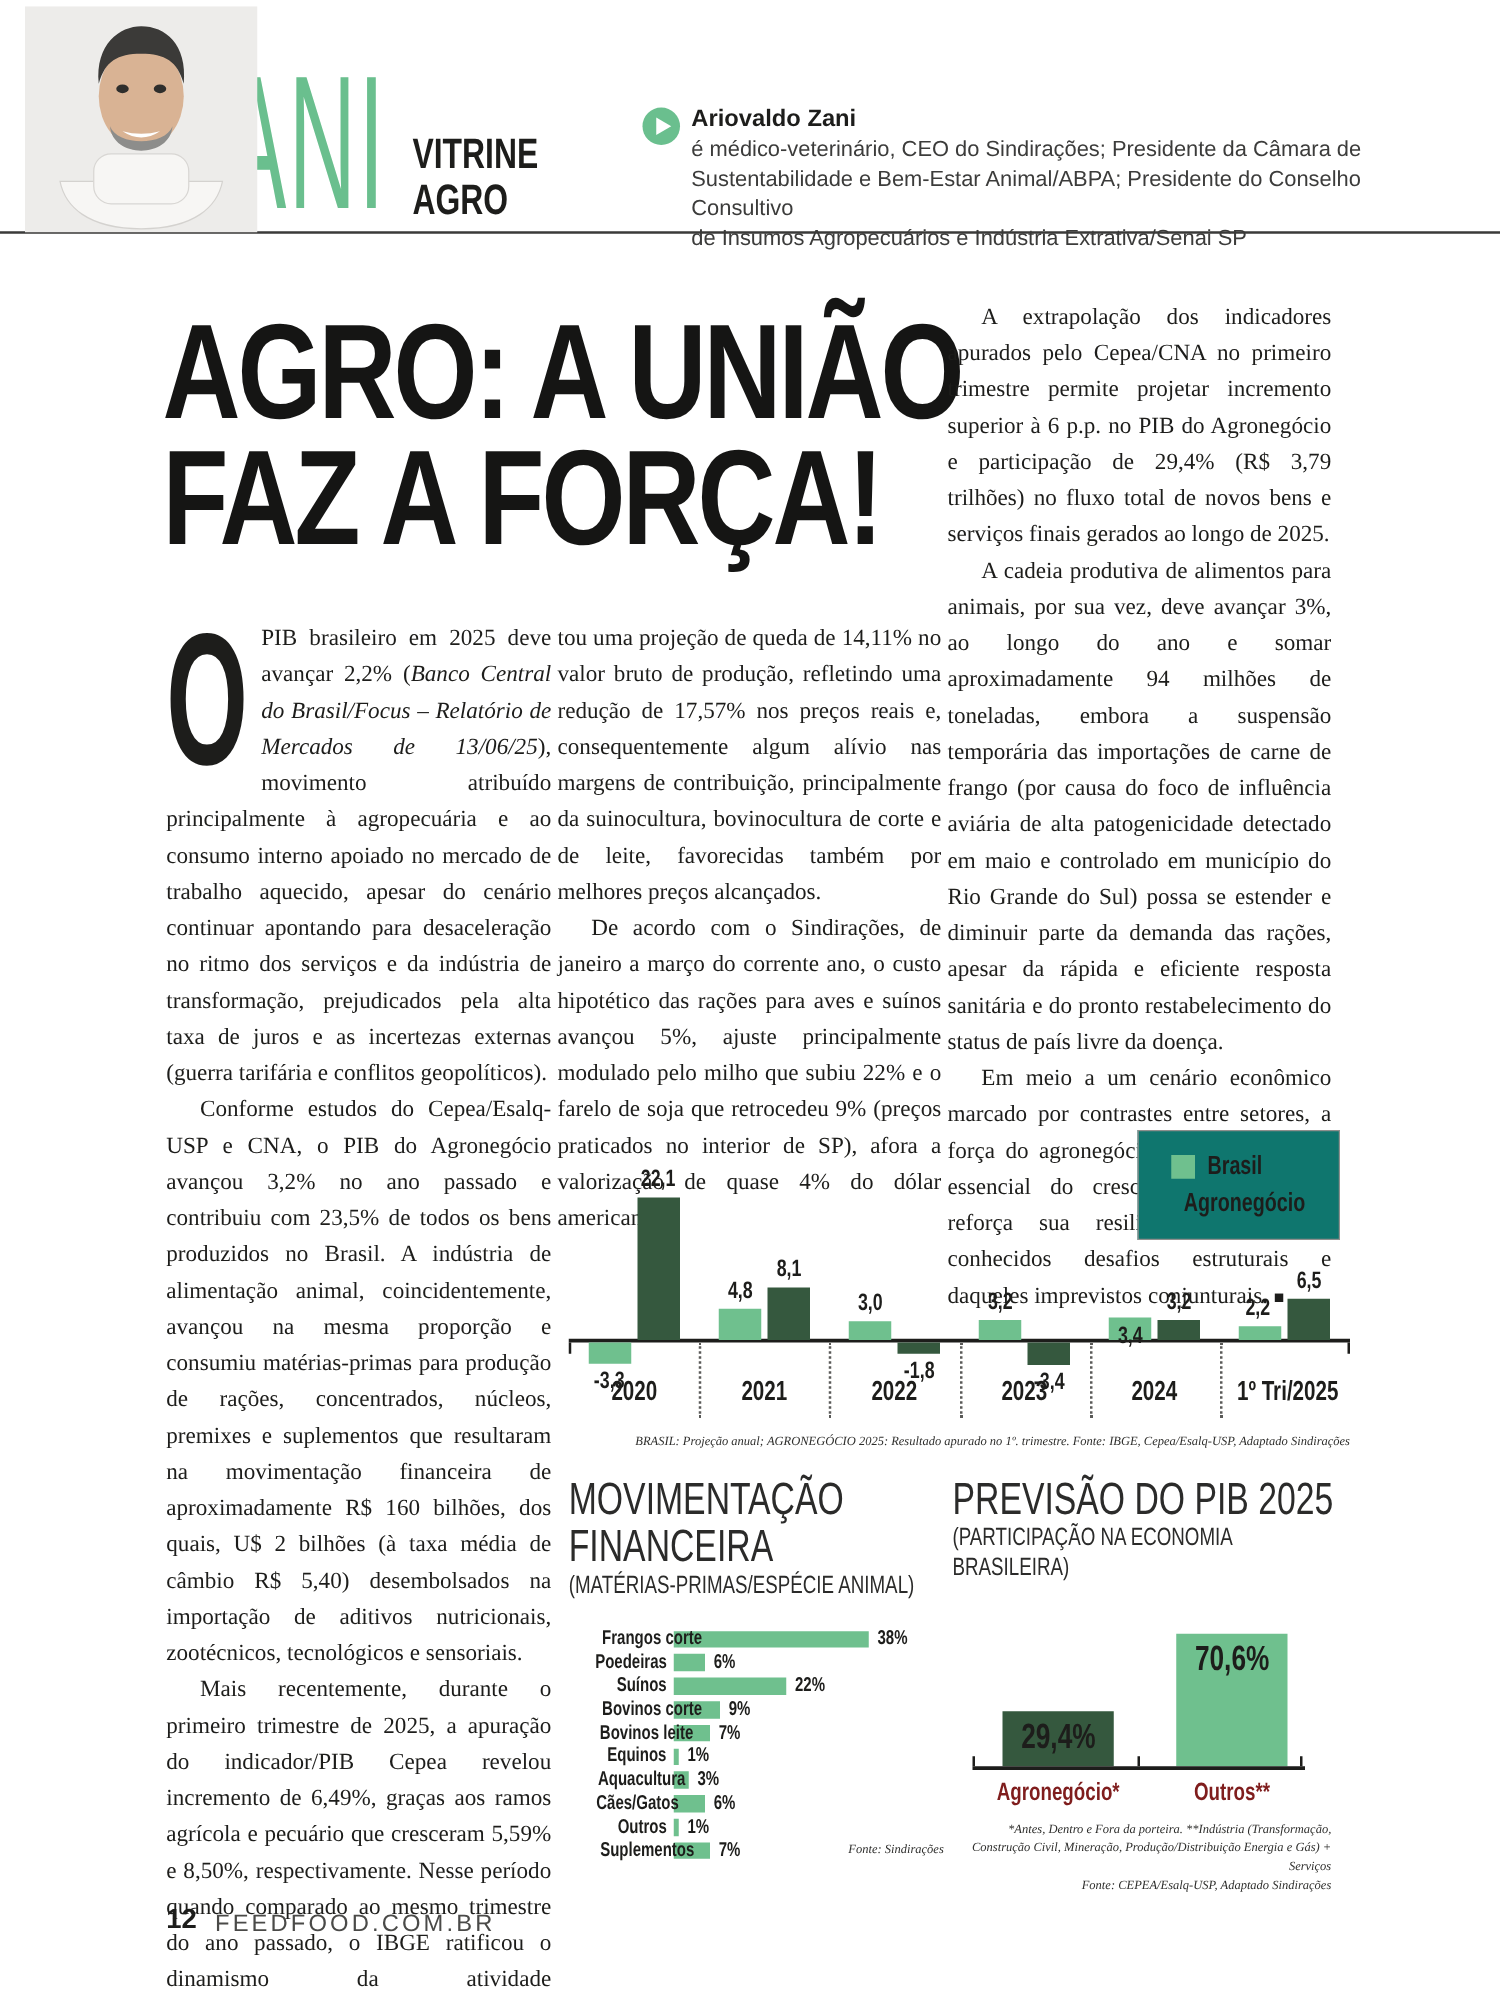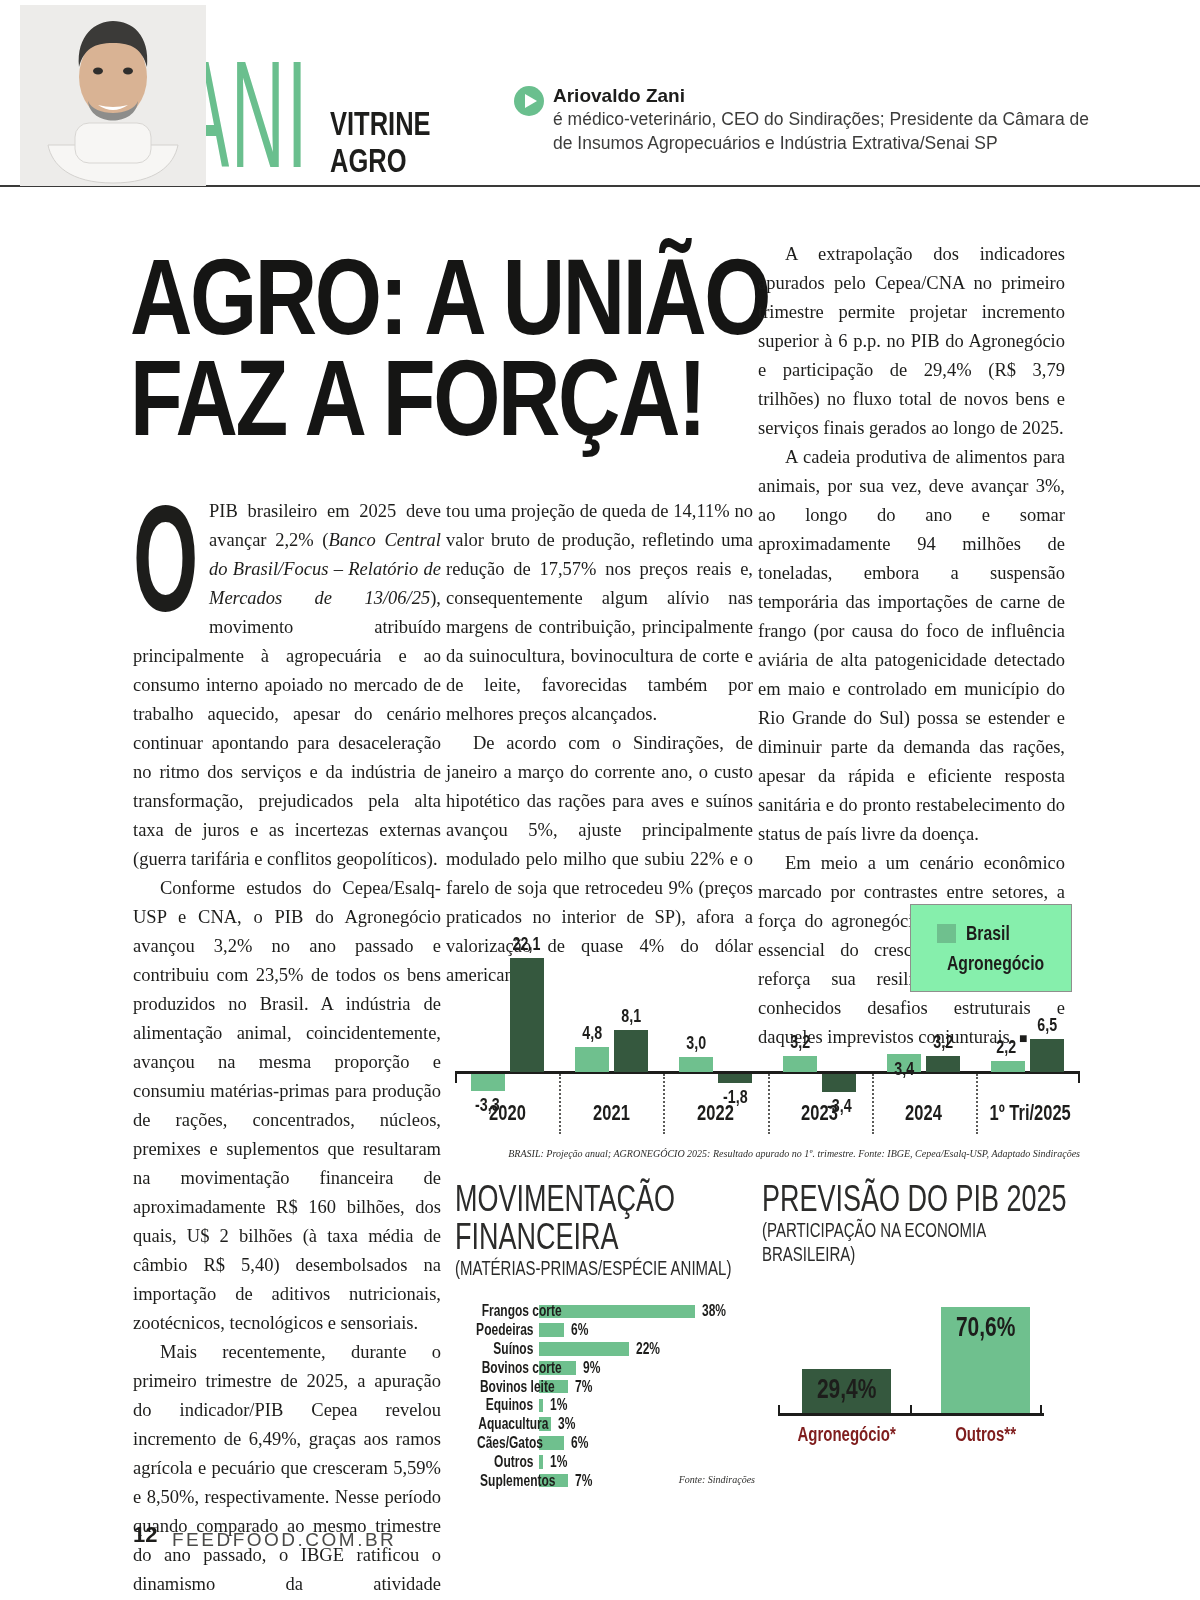--- a/index.html
+++ b/index.html
@@ -45,21 +45,21 @@
           font-size:19px;color:#1d1d1b;text-align:center;}
   .year{position:absolute;font-family:"Liberation Sans",sans-serif;font-weight:bold;
         font-size:22px;color:#1d1d1b;text-align:center;}
   .sep{position:absolute;border-left:2px dotted #5a5a58;width:0;}
   .baseline{position:absolute;background:#1d1d1b;}
   .tick{position:absolute;background:#1d1d1b;width:2px;}
   .footnote{position:absolute;font-style:italic;font-size:10px;line-height:15px;color:#2e2e2c;}
   
   .chart1{left:455px;top:888px;width:625px;height:287px;}
   .c1-legend{position:absolute;right:8px;top:16px;width:162px;height:88px;
-             border:1.5px solid #8f8f8d;background:#86efac;display:flex;flex-direction:column;
+             border:1.5px solid #8f8f8d;background:#0f766e;display:flex;flex-direction:column;
              justify-content:center;gap:6px;padding-left:26px;box-sizing:border-box;}
   .leg-row{display:flex;align-items:center;gap:10px;}
   .leg-swatch{width:19px;height:19px;display:inline-block;}
   .leg-label{font-family:"Liberation Sans",sans-serif;font-weight:bold;font-size:21px;color:#1d1d1b;}
   
   .chart2{left:455px;top:1180px;width:312px;height:320px;}
   .c2-rows{position:absolute;left:0;top:122px;width:312px;}
   .c2-row{display:flex;align-items:center;height:18.8px;}
   .c2-label{width:78px;text-align:right;font-family:"Liberation Sans",sans-serif;font-weight:bold;
             font-size:16px;color:#1d1d1b;flex:none;}
@@ -106,20 +106,21 @@
 
   <div class="abs play" style="background: rgb(106, 191, 142);">
     <svg width="30" height="30" viewBox="0 0 30 30">
         <polygon points="11,8 23,15 11,22" fill="#ffffff"></polygon>
       </svg>
   </div>
 
   <div class="abs bio">
     <div class="name">Ariovaldo Zani</div>
     <div class="line">é médico-veterinário, CEO do Sindirações; Presidente da Câmara de</div>
+    <div class="line">Sustentabilidade e Bem-Estar Animal/ABPA; Presidente do Conselho Consultivo</div>
     <div class="line">de Insumos Agropecuários e Indústria Extrativa/Senai SP</div>
   </div>
 
   <div class="abs rule"></div>
 
   <div class="abs headline">
     <div>AGRO: A UNIÃO</div>
     <div>FAZ A FORÇA!</div>
   </div>
 
@@ -270,18 +271,22 @@
         <div class="c3-vlabel" style="left: 24.5px; top: 152.9px; width: 120px;"><span class="cxc">29,4%</span></div>
         <div class="c3-cat" style="left: 18.5px; top: 243px; width: 132px;"><span class="cxc">Agronegócio*</span></div>
         <div class="bar" style="left: 179px; top: 127.1px; width: 89px; height: 105.9px; background: rgb(111, 192, 142);"></div>
         <div class="c3-vlabel" style="left: 163.5px; top: 91.1px; width: 120px;"><span class="cxc">70,6%</span></div>
         <div class="c3-cat" style="left: 157.5px; top: 243px; width: 132px;"><span class="cxc">Outros**</span></div>
         <div class="baseline" style="left: 16px; top: 233px; width: 266px; height: 2.5px;"></div>
         <div class="tick" style="left: 16px; top: 225px; height: 8px;"></div>
         <div class="tick" style="left: 148px; top: 225px; height: 8px;"></div>
         <div class="tick" style="left: 278px; top: 225px; height: 8px;"></div>
       </div>
+    <div class="footnote" style="left:0;top:276px;width:303px;text-align:right;">
+      <span>*Antes, Dentro e Fora da porteira. **Indústria (Transformação, Construção Civil, Mineração, Produção/Distribuição Energia e Gás) + Serviços</span><br>
+      <span>Fonte: CEPEA/Esalq-USP, Adaptado Sindirações</span>
+    </div>
   </div>
 
   <div class="abs pageno">12</div>
   <div class="abs site">FEEDFOOD.COM.BR</div>
 
 </div>
 
 </body></html>

